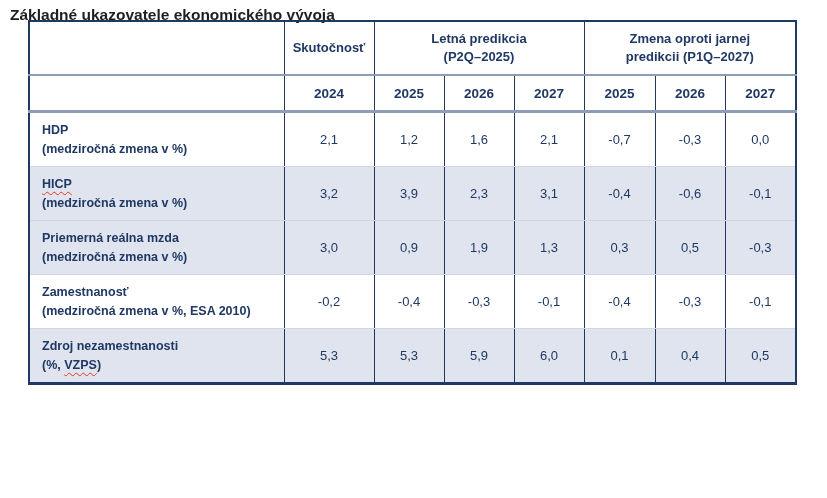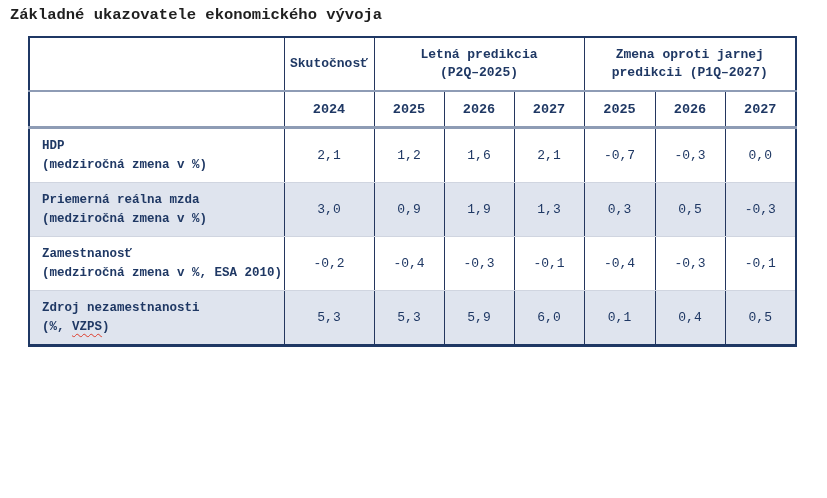--- a/index.html
+++ b/index.html
@@ -1,24 +1,24 @@
 <!DOCTYPE html>
 <html><head>
 <meta charset="utf-8">
 <style>
   html,body{margin:0;padding:0;background:#ffffff;}
   .page{
     position:relative;width:827px;height:394px;background:#ffffff;overflow:hidden;
-    font-family:Liberation Mono, monospace;
+    font-family:Liberation Sans, sans-serif;
   }
   .title{
     position:absolute;left:10px;top:6px;
     font-size:15.5px;font-weight:bold;color:#1f1f1f;letter-spacing:0px;
   }
-  .table-wrap{position:absolute;left:28px;top:36px;}
+  .table-wrap{position:absolute;left:28px;top:20px;}
   table{
     border-collapse:collapse;table-layout:fixed;width:767px;
     border:2px solid #1f3864;border-bottom-width:3px;
   }
   td,th{margin:0;padding:0;vertical-align:middle;}
   
   .vsep{border-right:1px solid #24365e;}
   
   .hdr td{border-bottom:2px solid #8e9cb5;}
   .hdr .group{
@@ -106,20 +106,33 @@
     <td class="val vsep">2,1</td>
             <td class="val vsep">1,2</td>
             <td class="val vsep">1,6</td>
             <td class="val vsep">2,1</td>
             <td class="val vsep">-0,7</td>
             <td class="val vsep">-0,3</td>
             <td class="val">0,0</td>
           </tr>
           <tr class="shaded">
       <td class="lbl vsep">
+        <div><span class="spell">HICP</span></div>
+        <div><span>(medziročná zmena v %)</span></div>
+      </td>
+    <td class="val vsep">3,2</td>
+            <td class="val vsep">3,9</td>
+            <td class="val vsep">2,3</td>
+            <td class="val vsep">3,1</td>
+            <td class="val vsep">-0,4</td>
+            <td class="val vsep">-0,6</td>
+            <td class="val">-0,1</td>
+          </tr>
+          <tr class="shaded">
+      <td class="lbl vsep">
         <div><span>Priemerná reálna mzda</span></div>
         <div><span>(medziročná zmena v %)</span></div>
       </td>
     <td class="val vsep">3,0</td>
             <td class="val vsep">0,9</td>
             <td class="val vsep">1,9</td>
             <td class="val vsep">1,3</td>
             <td class="val vsep">0,3</td>
             <td class="val vsep">0,5</td>
             <td class="val">-0,3</td>

